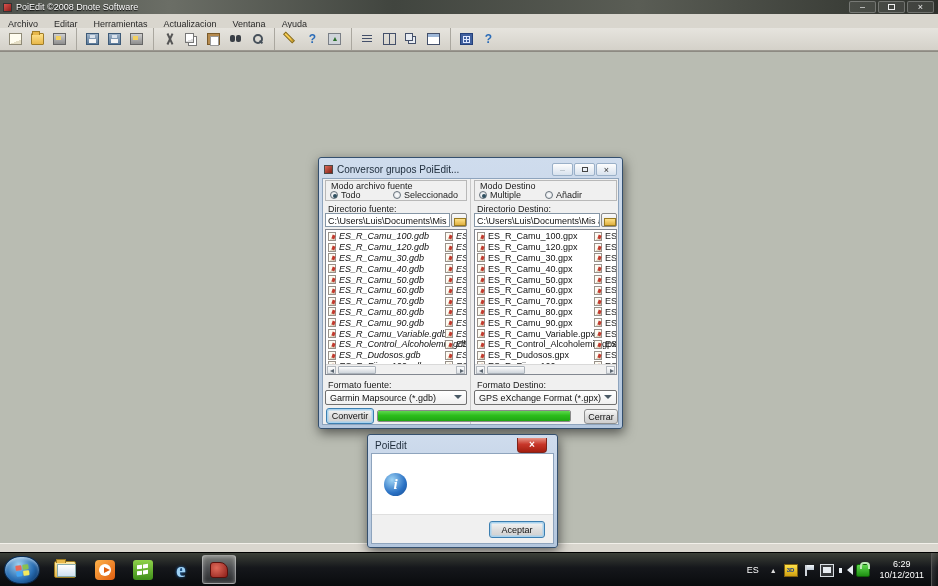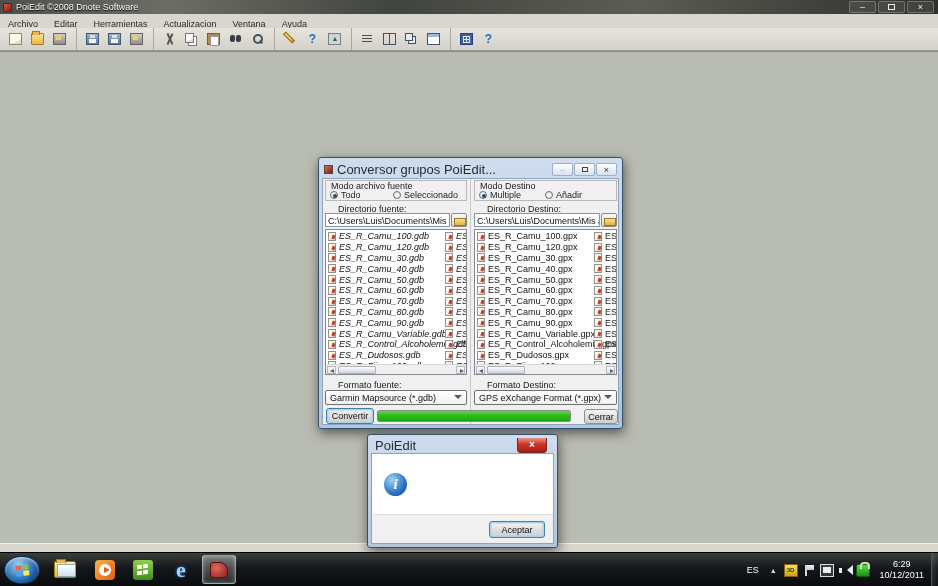--- a/index.html
+++ b/index.html
@@ -54,37 +54,37 @@
   .i-calc { background:#3f5f9e; border:1px solid #24407a; }
   .i-calc:before { content:""; position:absolute; left:2px; top:2px; width:7px; height:7px;
     background:linear-gradient(#dfe8ff 1.5px,transparent 1.5px),linear-gradient(90deg,#dfe8ff 1.5px,transparent 1.5px); background-size:3px 3px; }
 
   .client-area { position:absolute; left:0; top:51px; width:938px; height:492px; background:#b9bcb2; border-top:1px solid #8d8a82; }
   .bottom-strip { position:absolute; left:0; top:543px; width:938px; height:9px; background:#d9d6ce; border-top:1px solid #f2f0ea; }
 
   
   .w7 { position:absolute; border:1px solid #35506e; background:linear-gradient(#cfdced,#b3c6dd); border-radius:3px; box-shadow:1px 4px 12px rgba(0,0,0,.55); padding:3px; }
   .w7-titlebar { height:17px; display:flex; align-items:center; padding:0 2px; position:relative; }
-  .w7-title { font-size:13px; color:#1d2b3a; margin-left:4px; }
+  .w7-title { font-size:10px; color:#1d2b3a; margin-left:4px; }
   .w7-ticon { width:9px; height:9px; background:linear-gradient(135deg,#e06a5a,#7c1f14); border:1px solid #4a4a4a; }
   .w7-content { background:#f0f0f0; position:relative; border:1px solid #8ea4bd; }
   .dlg-caps { position:absolute; right:2px; top:2px; display:flex; }
   .dlg-cap { width:21px; height:13px; margin-left:1px; background:linear-gradient(#fdfdfd,#d8e2ee); border:1px solid #9ab0c8; border-radius:2px; display:flex; align-items:center; justify-content:center; font-size:9px; color:#333; }
   .dlg-cap.dim { color:#aab4be; }
   .dlg-cap .sq { width:6px; height:5px; border:1px solid #444; }
 
   
   .col { position:absolute; top:0; height:100%; }
   .groupbox { position:absolute; left:1px; top:1px; right:2px; height:21px; border:1px solid #b8b8b8; }
   .gb-label { position:absolute; left:3px; top:0px; background:#f0f0f0; padding:0 2px; color:#1a1a1a; }
   .radio-row { position:absolute; left:4px; top:9px; right:8px; display:flex;text-align:center; }
   .radio { display:flex; align-items:center; gap:3px; }
   .rdot { width:8px; height:8px; border:1px solid #68737c; border-radius:50%; background:radial-gradient(#fff,#d8dde2); position:relative; }
   .rdot.sel:before { content:""; position:absolute; left:2px; top:2px; width:4px; height:4px; border-radius:50%; background:#2f4f5f; }
-  .field-label { position:absolute; left:14px; color:#1a1a1a; }
+  .field-label { position:absolute; left:4px; color:#1a1a1a; }
   .path-row { position:absolute; left:1px; right:2px; height:14px; display:flex; }
   .path-input { flex:1; background:#fff; border:1px solid #8596a6; padding:2px 2px 0 2px; white-space:nowrap; overflow:hidden; color:#111; }
   .browse-btn { width:16px; height:14px; margin-left:1px; background:linear-gradient(#fafafa,#dcdcdc); border:1px solid #8a8a8a; border-radius:2px; position:relative; }
   .browse-btn:before { content:""; position:absolute; left:2px; top:4px; width:10px; height:6px; background:linear-gradient(#ffe28a,#e0b040); border:1px solid #9a7a20; }
   .listview { position:absolute; left:1px; right:2px; background:#fff; border:1px solid #828790; overflow:hidden; }
   .lv-rows { position:absolute; left:0; top:1px; right:0; bottom:10px; overflow:hidden; }
   .lv-row { position:relative; height:10.8px; display:flex; align-items:center; padding-left:2px; white-space:nowrap; }
   .doc-ico { display:inline-block; width:8px; height:9px; background:linear-gradient(150deg,#fdfbf2 65%,#e2dcc8 65%); border:1px solid #98918a; margin-right:3px; position:relative; flex:0 0 auto; }
   .doc-ico:after { content:""; position:absolute; right:0px; bottom:1px; width:3px; height:4px; background:#c23b2e; transform:rotate(20deg); }
   .fname { color:#111; }

